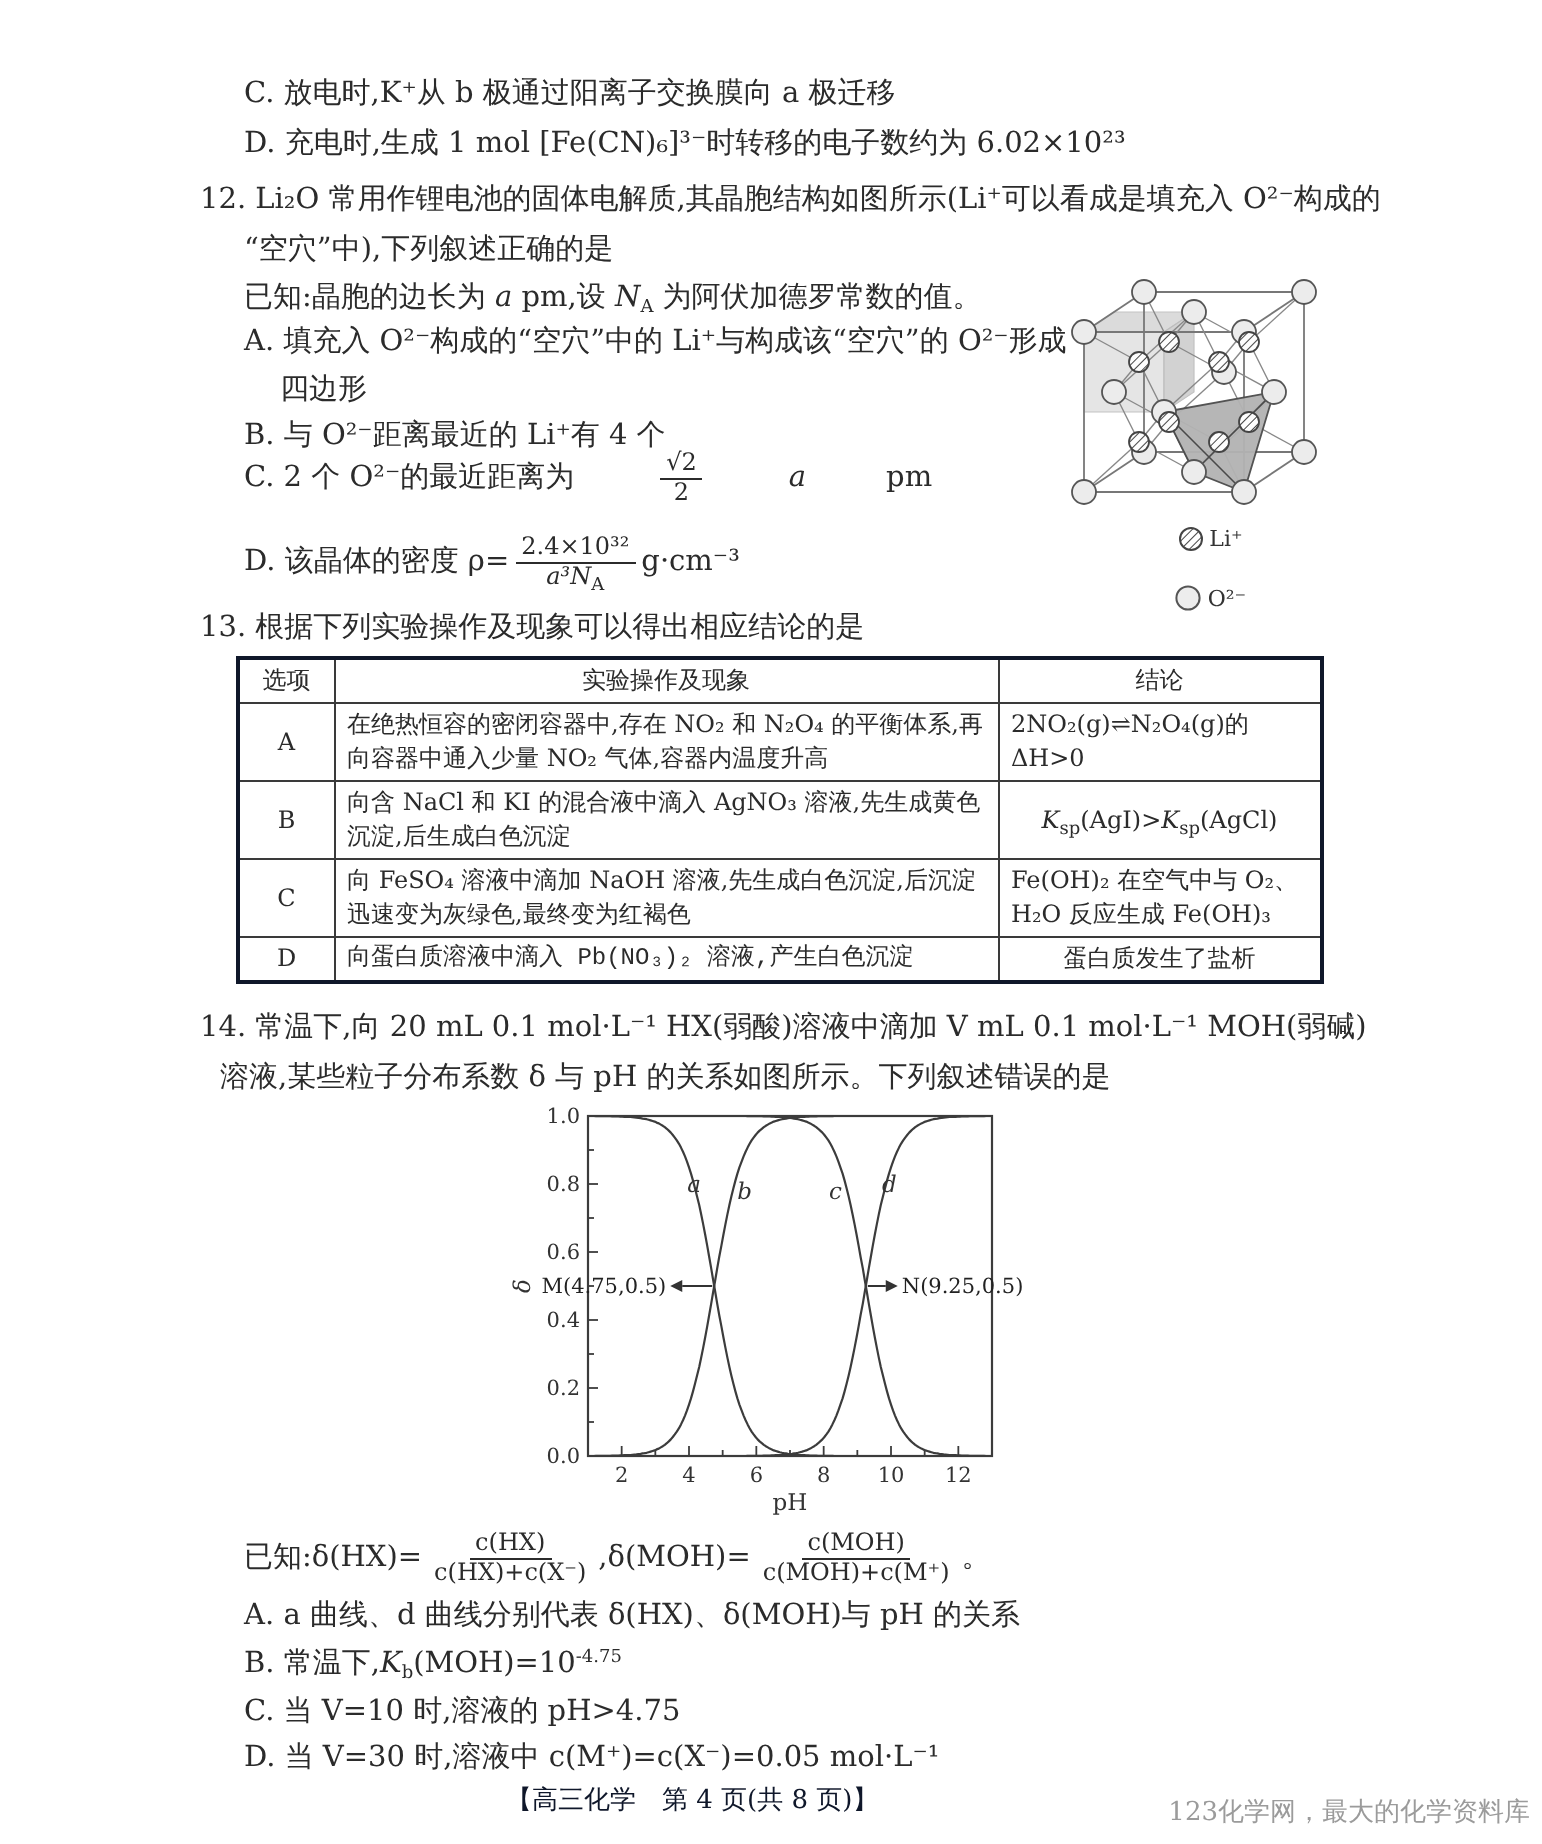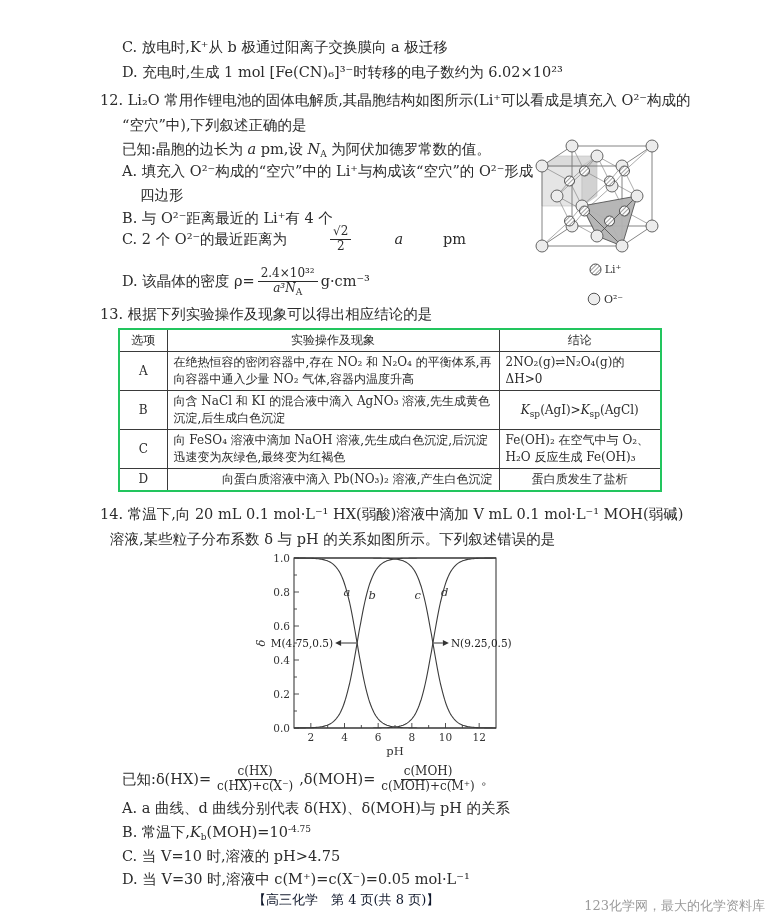--- a/index.html
+++ b/index.html
@@ -18,24 +18,24 @@
   sub { font-size:9px; vertical-align:-3px; line-height:0; }
   sup { font-size:9px; vertical-align:5px; line-height:0; }
   i.v { font-style:italic; }
   
   table.exp { position:absolute; left:118px; top:328px; width:542px;
               border-collapse:collapse; table-layout:fixed; font-size:12px; }
   table.exp td, table.exp th {
     border:1px solid #3a3a3a; padding:2px 6px; vertical-align:middle;
     font-weight:normal; line-height:1.42;
   }
-  table.exp { border:2px solid #22c55e;padding-left:32px; }
+  table.exp { border:2px solid #0f172a;padding-left:32px; }
   td.opt, th.h { text-align:center; }
   td.op { text-align:left; }
-  td.op.center { text-align:right; }
+  td.op.center { text-align:left;font-family:Liberation Mono, monospace; }
   td.concl { text-align:left; }
   td.concl.center { text-align:center; }
   
   #crystal-fig { position:absolute; left:520px; top:134px; width:156px; }
   #crystal-legend { display:flex; align-items:center; gap:16px; padding-left:14px;
                     margin-top:3px; font-size:11px; color:#333;flex-direction:column; }
   #crystal-legend .leg { display:flex; align-items:center; gap:3px; }
   
   #chart-wrap { position:absolute; left:252px; top:550px; }
   

